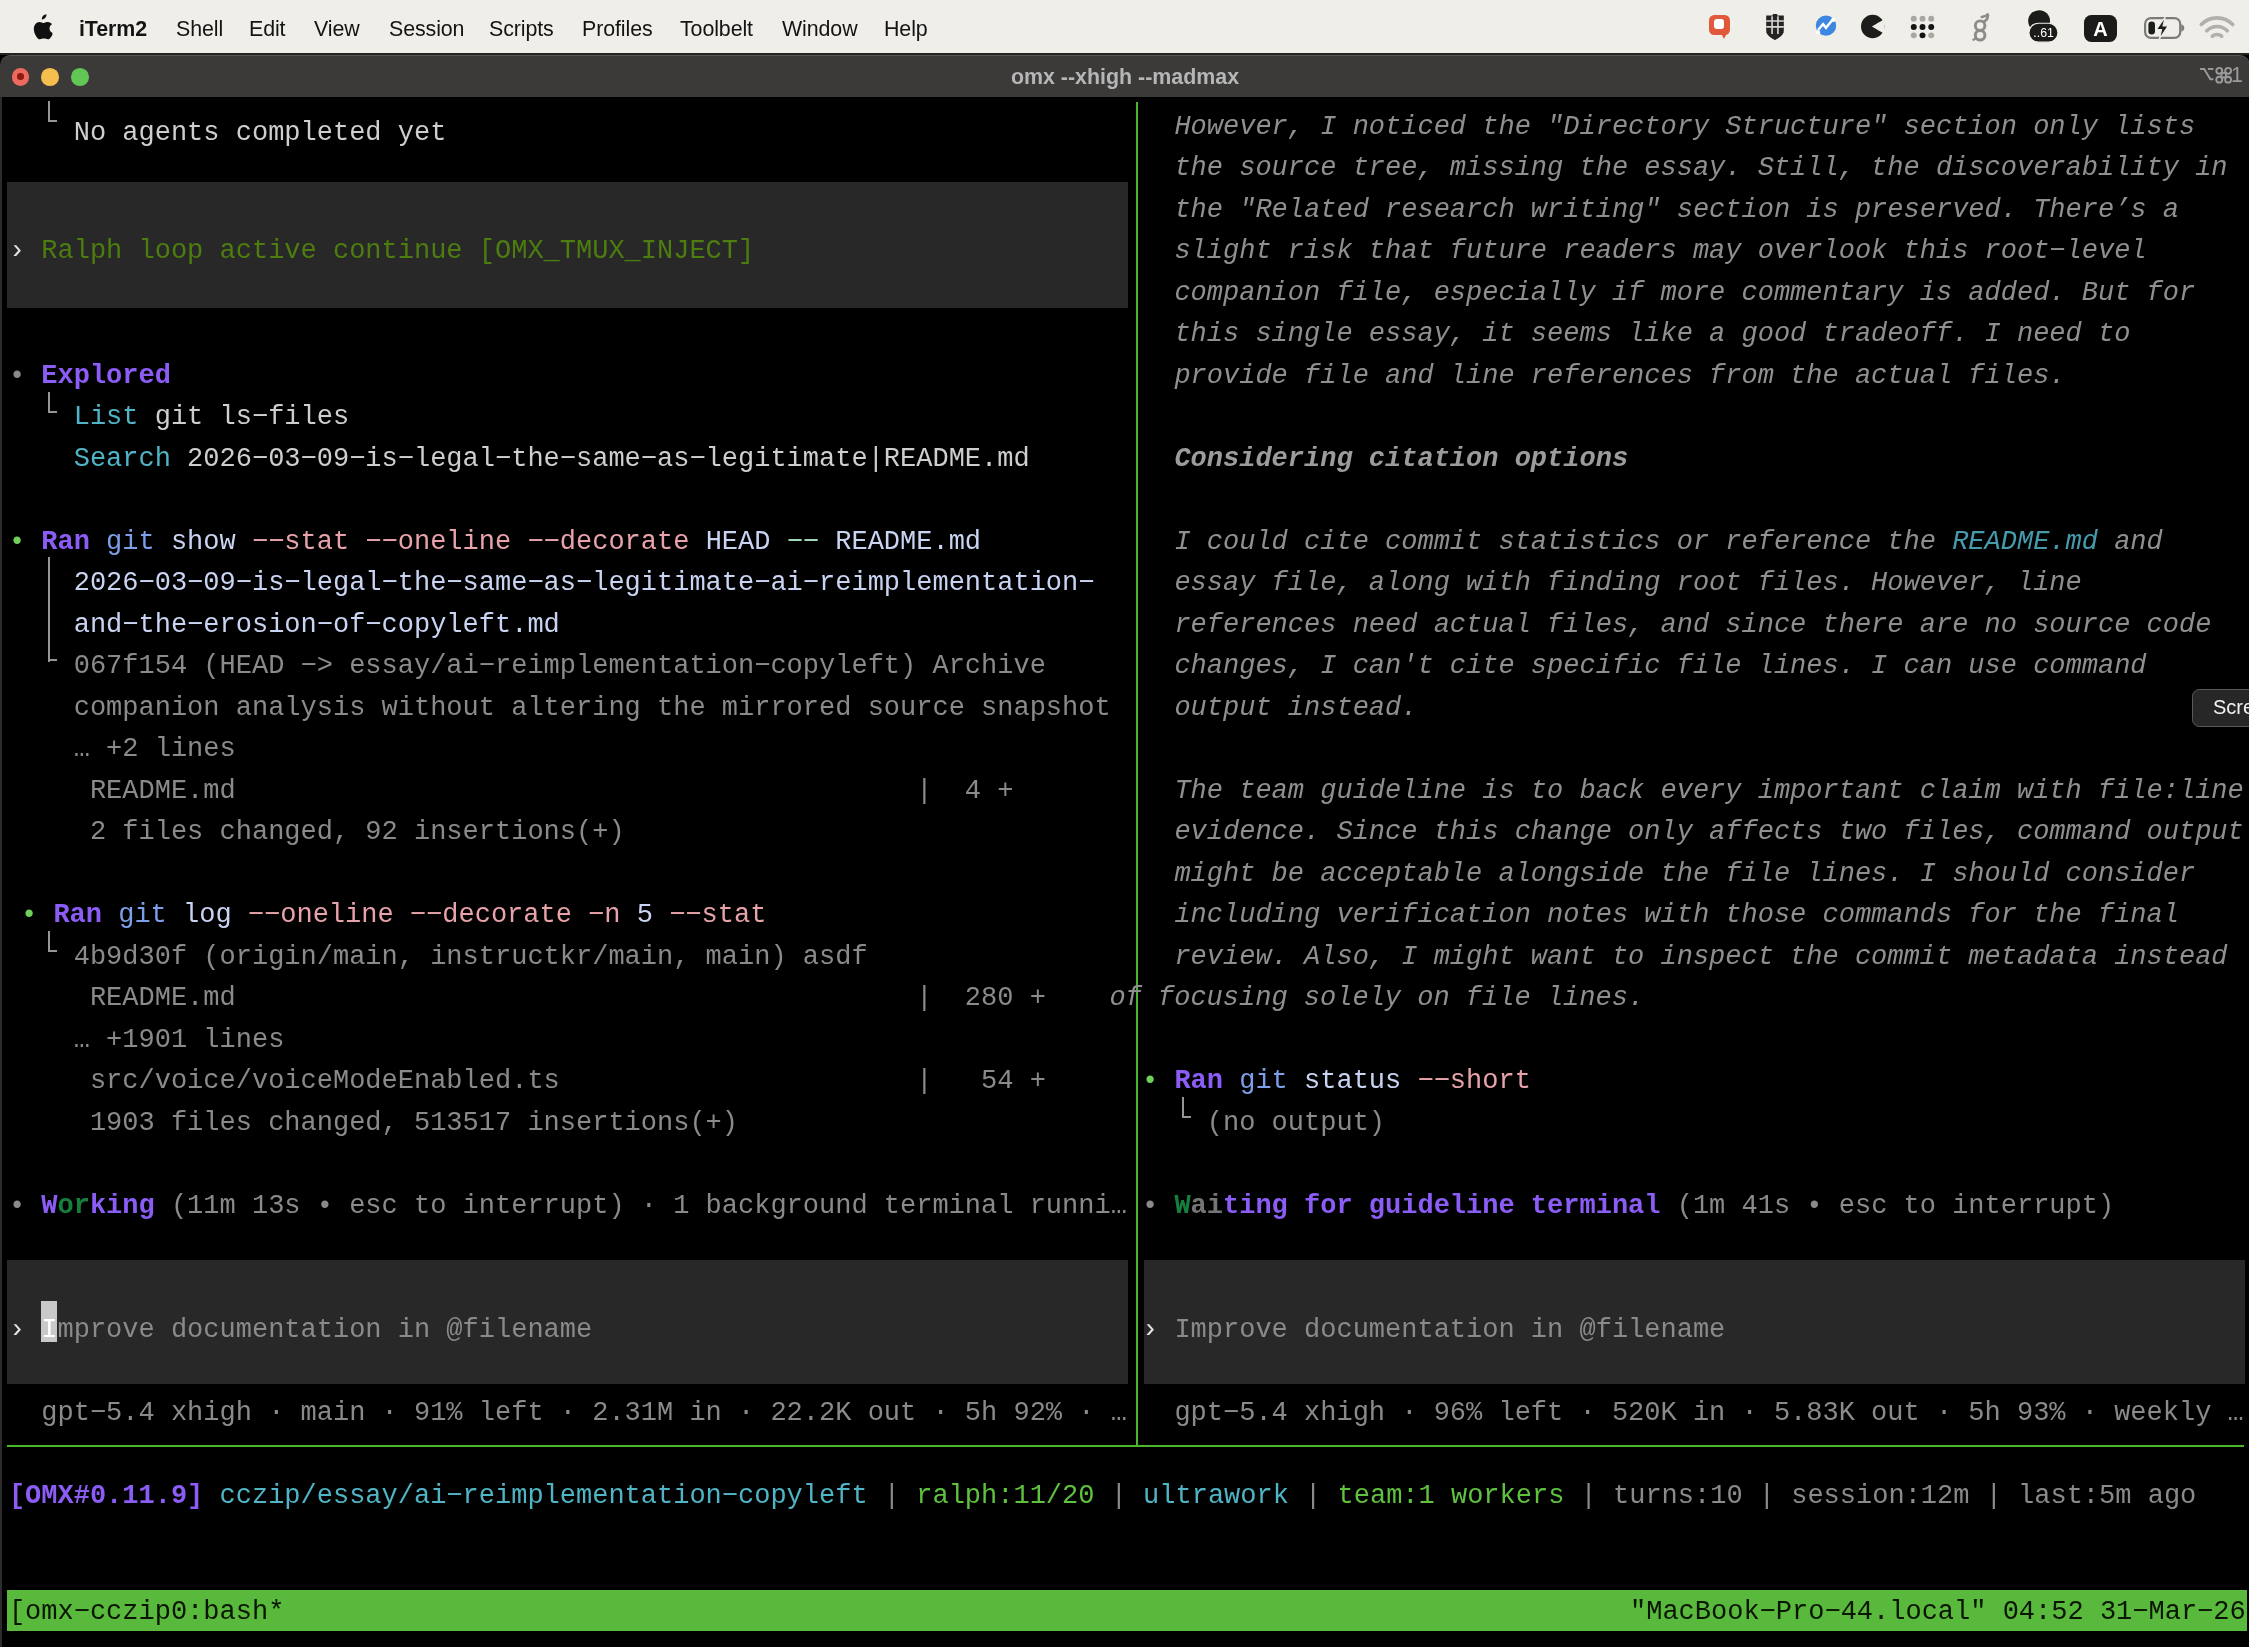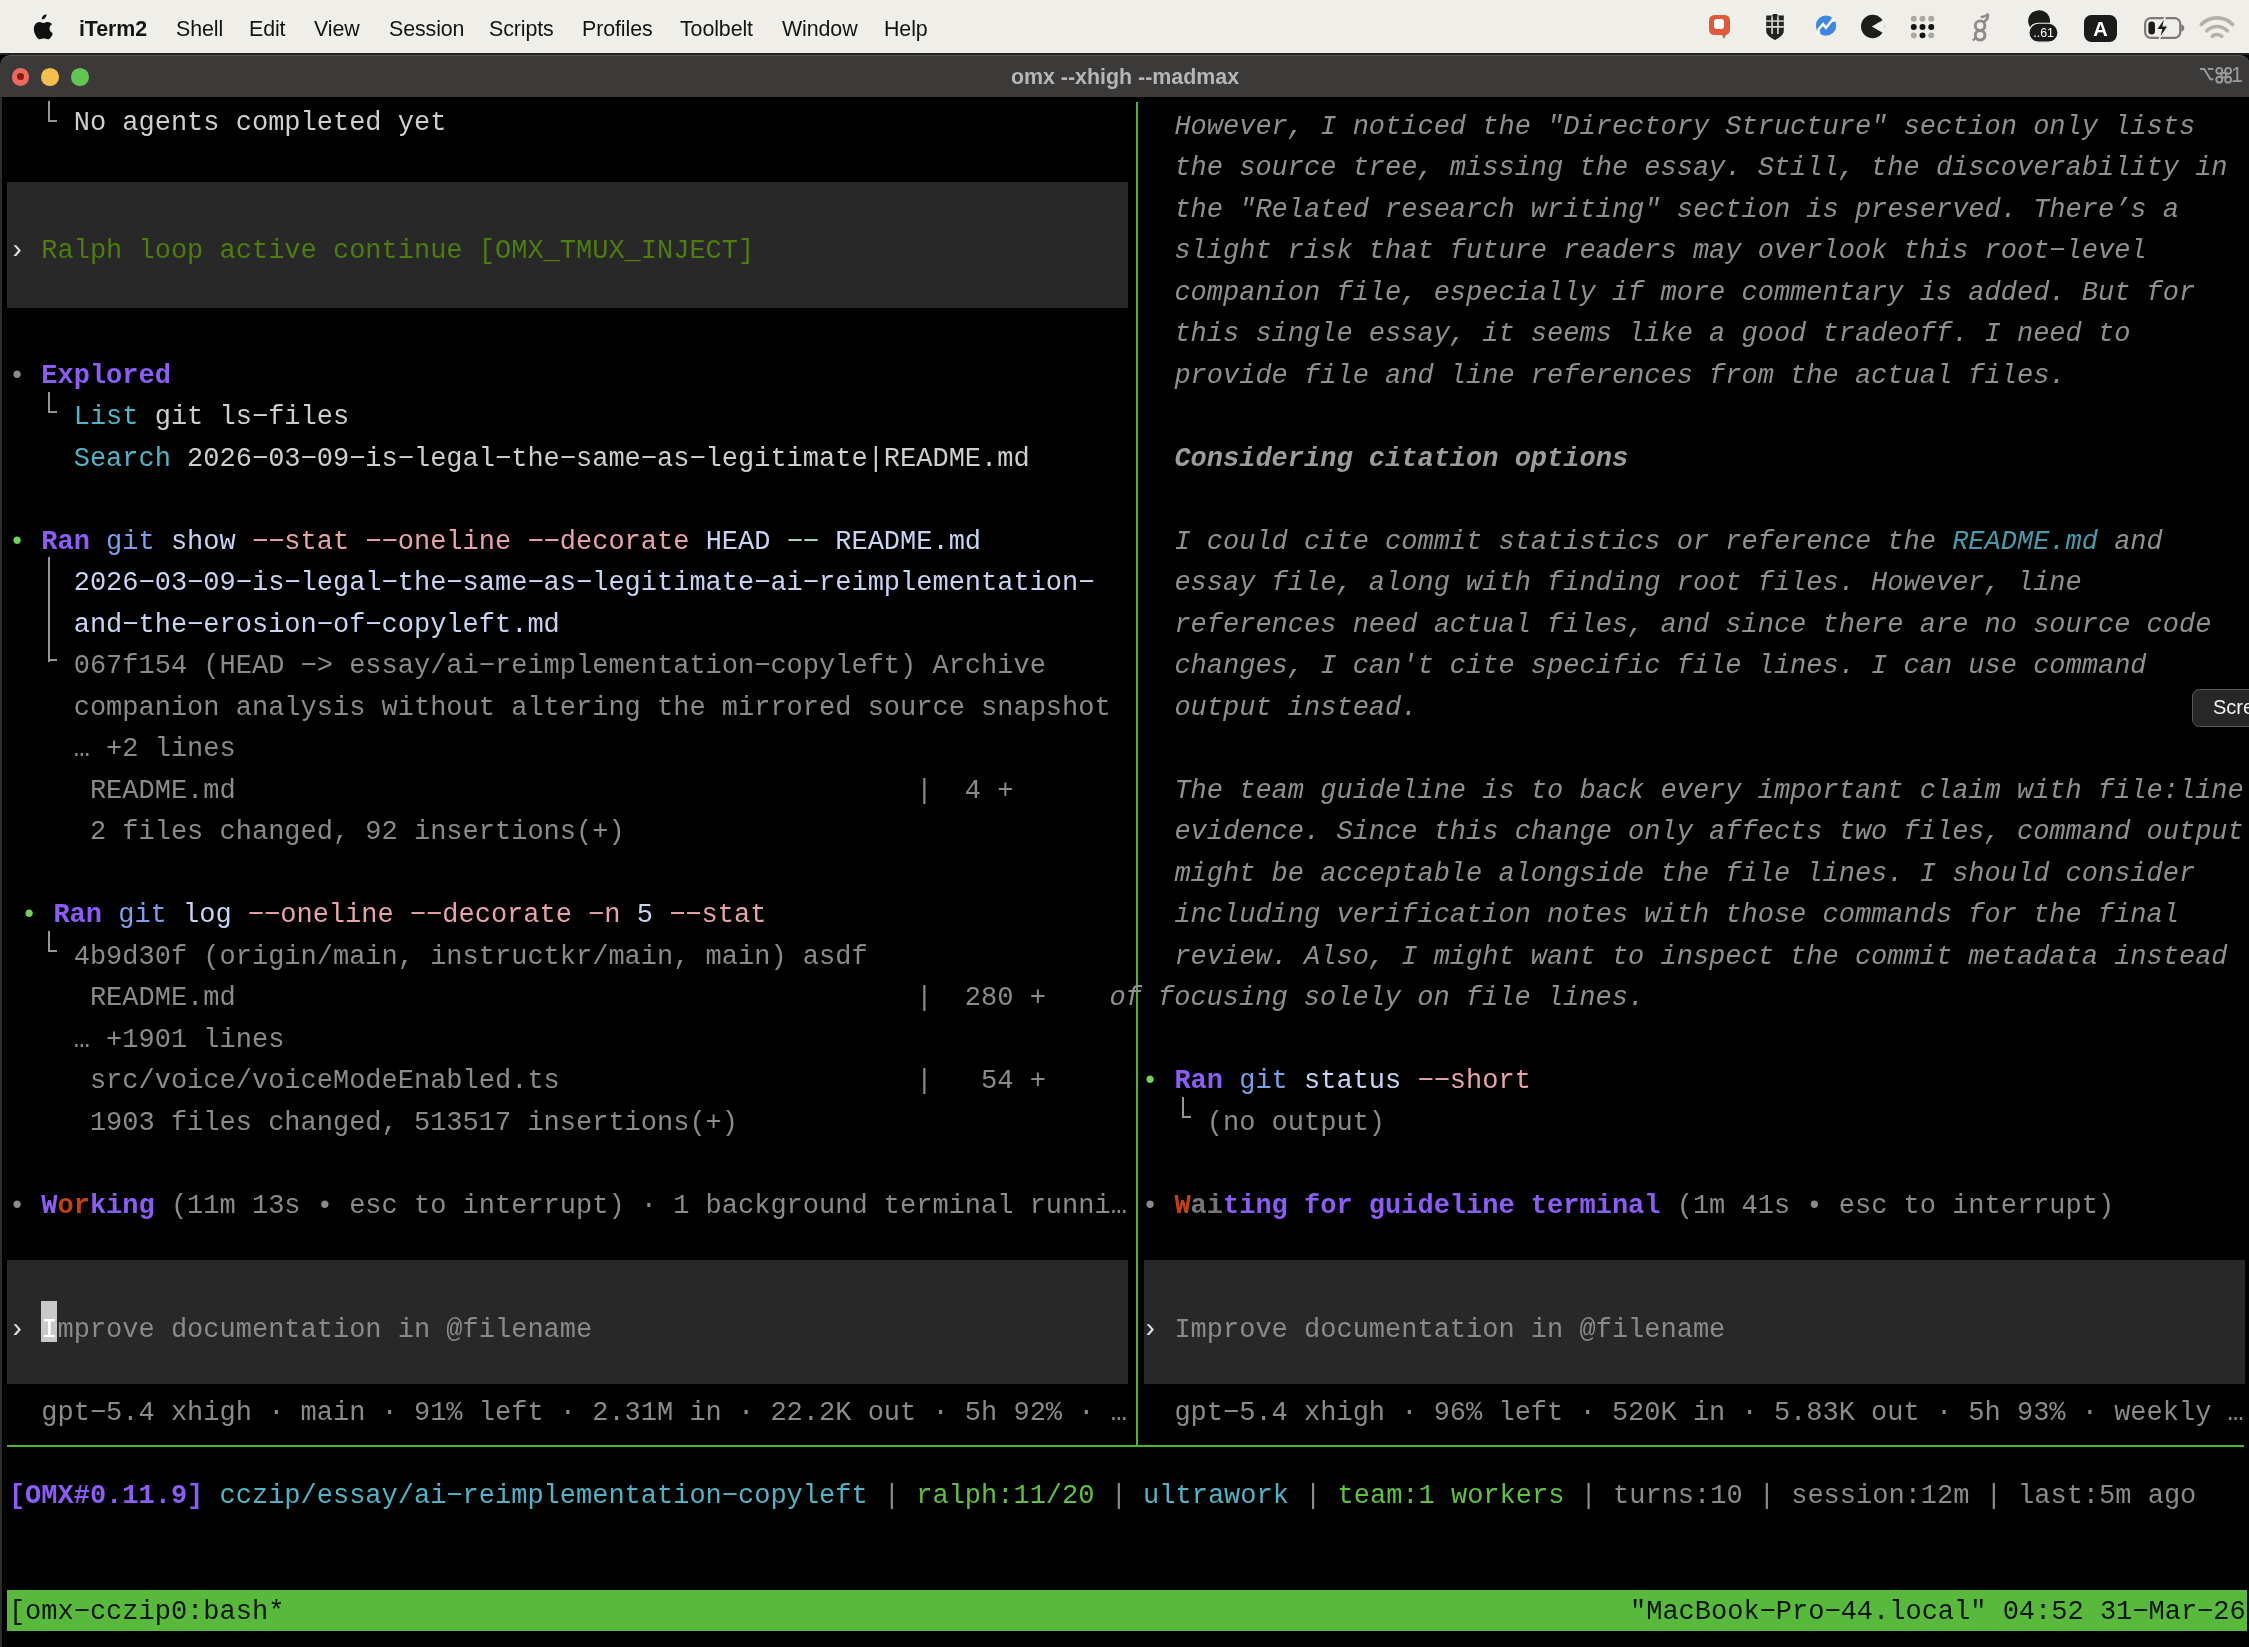--- a/index.html
+++ b/index.html
@@ -14,21 +14,21 @@
 #title{position:absolute;left:0;top:55px;width:2250px;height:42px;text-align:center;line-height:44px;
   font-family:"Liberation Sans",sans-serif;font-size:21.4px;font-weight:bold;color:#b6b6b6}
 .tl{position:absolute;border-radius:50%;width:17.7px;height:17.7px;top:68px}
 #edge{position:absolute;left:0;top:97px;width:2.2px;height:1551px;background:#2c2c2c}
 pre.l{position:absolute;margin:0;font-family:"Liberation Mono",monospace;font-size:27px;
   line-height:34px;white-space:pre}
 
 .w{color:#cecece}
 .b{color:#8b5cf6;font-weight:bold}
 .g{color:#8a8a8a}
-.dim{color:#c2410c;font-weight:bold}
+.dim{color:#15803d;font-weight:bold}
 .dim2{color:#757575;font-weight:bold}
 .gb{color:#6fd159}
 .blu{color:#7d9ee8}
 .lav{color:#c9d3f2}
 .pnk{color:#e8a2aa}
 .mnt{color:#a6dfc0}
 .cyn{color:#4fb4c5}
 .grn{color:#5ec23e}
 .it{color:#8f8f8f;font-style:italic}
 .itb{color:#9c9c9c;font-style:italic;font-weight:bold}
@@ -165,21 +165,21 @@
 <div class="tv" style="left:48px;top:931px;height:21px"></div>
 <div class="th" style="left:48px;top:950px;width:9px"></div>
 <div class="tv" style="left:1182px;top:1097px;height:21px"></div>
 <div class="th" style="left:1182px;top:1116px;width:9px"></div>
 <div id="cursor"></div>
 <div id="vdiv"></div>
 <div id="hline"></div>
 <div id="tmuxbar"></div>
 <pre class="tm" style="left:8.9px;top:1592px">[omx−cczip0:bash*</pre>
 <pre class="tm" style="left:1630px;top:1592px">"MacBook−Pro−44.local" 04:52 31−Mar−26</pre>
-<pre class="l" style="left:8.9px;top:106px">    <span class="w">No agents completed yet</span></pre>
+<pre class="l" style="left:8.9px;top:116px">    <span class="w">No agents completed yet</span></pre>
 <pre class="l" style="left:8.9px;top:234px"><span class="pr">›</span> <span class="bx">Ralph loop active continue [OMX_TMUX_INJECT]</span></pre>
 <pre class="l" style="left:8.9px;top:359px"><span class="g">•</span> <span class="b">Explored</span></pre>
 <pre class="l" style="left:8.9px;top:400px">    <span class="cyn">List</span><span class="w"> git ls−files</span></pre>
 <pre class="l" style="left:8.9px;top:442px">    <span class="cyn">Search</span><span class="w"> 2026−03−09−is−legal−the−same−as−legitimate|README.md</span></pre>
 <pre class="l" style="left:8.9px;top:525px"><span class="gb">•</span> <span class="b">Ran</span> <span class="blu">git</span> <span class="lav">show</span> <span class="pnk">−−stat −−oneline −−decorate</span> <span class="lav">HEAD</span> <span class="mnt">−−</span> <span class="lav">README.md</span></pre>
 <pre class="l" style="left:8.9px;top:566px">    <span class="lav">2026−03−09−is−legal−the−same−as−legitimate−ai−reimplementation−</span></pre>
 <pre class="l" style="left:8.9px;top:608px">    <span class="lav">and−the−erosion−of−copyleft.md</span></pre>
 <pre class="l" style="left:8.9px;top:649px">    <span class="g">067f154 (HEAD −&gt; essay/ai−reimplementation−copyleft) Archive</span></pre>
 <pre class="l" style="left:8.9px;top:691px"><span class="g">    companion analysis without altering the mirrored source snapshot</span></pre>
 <pre class="l" style="left:8.9px;top:732px"><span class="g">    … +2 lines</span></pre>

